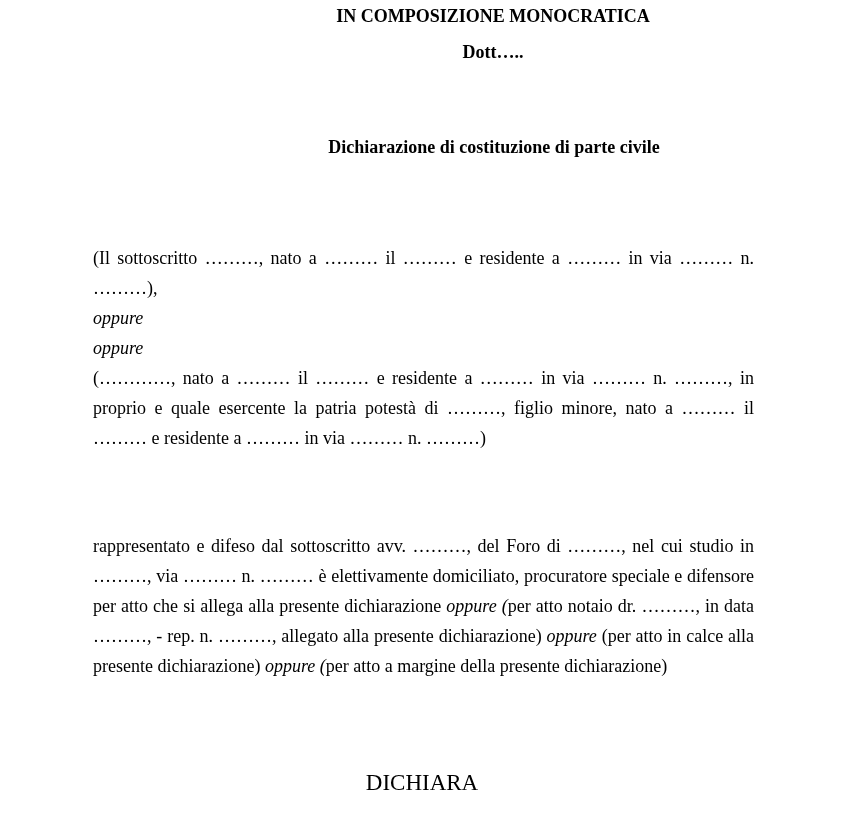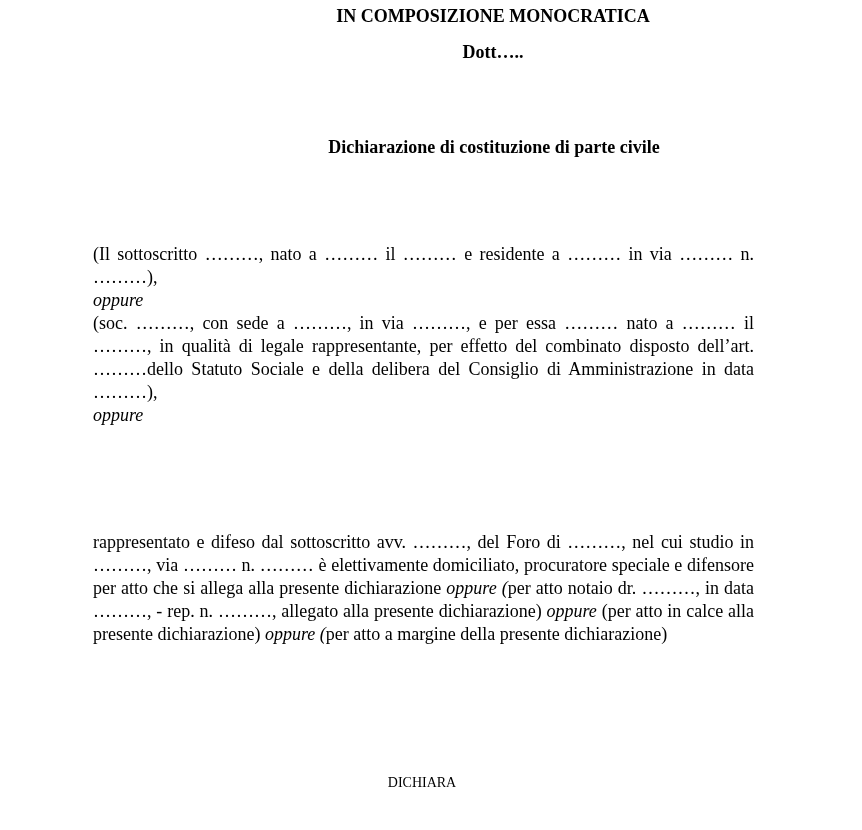--- a/index.html
+++ b/index.html
@@ -43,57 +43,57 @@
       text-align: center;
       font-weight: bold;
       font-size: 18px;
       line-height: 22px;
     }
     .body-block {
       position: absolute;
       left: 93px;
       width: 661px;
       font-size: 18px;
-      line-height: 23px;
+      line-height: 30px;
       text-align: justify;
     }
     .block-1 { top: 243px; }
     .block-2 { top: 531px; }
     .para {
       margin: 0;
       text-align: justify;
       text-align-last: left;
     }
     .oppure-line {
       margin: 0;
       font-style: italic;
     }
     em { }
     .declare {
       position: absolute;
       top: 772px;
       left: 0;
       width: 844px;
       text-align: center;
-      font-size: 14px;
+      font-size: 23px;
       line-height: 22px;
     }
   </style>
 </head>
 <body>
 
 <div class="heading-court">IN COMPOSIZIONE MONOCRATICA</div>
 <div class="heading-judge">Dott…..</div>
 
 <div class="doc-title">Dichiarazione di costituzione di parte civile</div>
 
 <div class="body-block block-1">
   <p class="para">(Il sottoscritto ………, nato a ……… il ……… e residente a ……… in via ……… n. ………),</p>
   <p class="oppure-line">oppure</p>
-  <p class="para">(soc. ………, con sede a ………, in via ………, e per essa ……… nato a ……… il ………, in qualità di legale rappresentante, per effetto del combinato disposto dell’art. ………dello Statuto Sociale e della delibera del Consiglio di Amministrazione in data ………),</p>
   <p class="oppure-line">oppure</p>
+  <p class="para">(…………, nato a ……… il ……… e residente a ……… in via ……… n. ………, in proprio e quale esercente la patria potestà di ………, figlio minore, nato a ……… il ……… e residente a ……… in via ……… n. ………)</p>
 </div>
 
 <div class="body-block block-2">
   <p class="para"><span>rappresentato e difeso dal sottoscritto avv. ………, del Foro di ………, nel cui studio in ………, via ……… n. ……… è elettivamente domiciliato, procuratore speciale e difensore per atto che si allega alla presente dichiarazione </span><em>oppure (</em><span>per atto notaio dr. ………, in data ………, - rep. n. ………, allegato alla presente dichiarazione) </span><em>oppure</em><span> (per atto in calce alla presente dichiarazione) </span><em>oppure (</em><span>per atto a margine della presente dichiarazione)</span></p>
 </div>
 
 <div class="declare">DICHIARA</div>
 
 </body></html>

